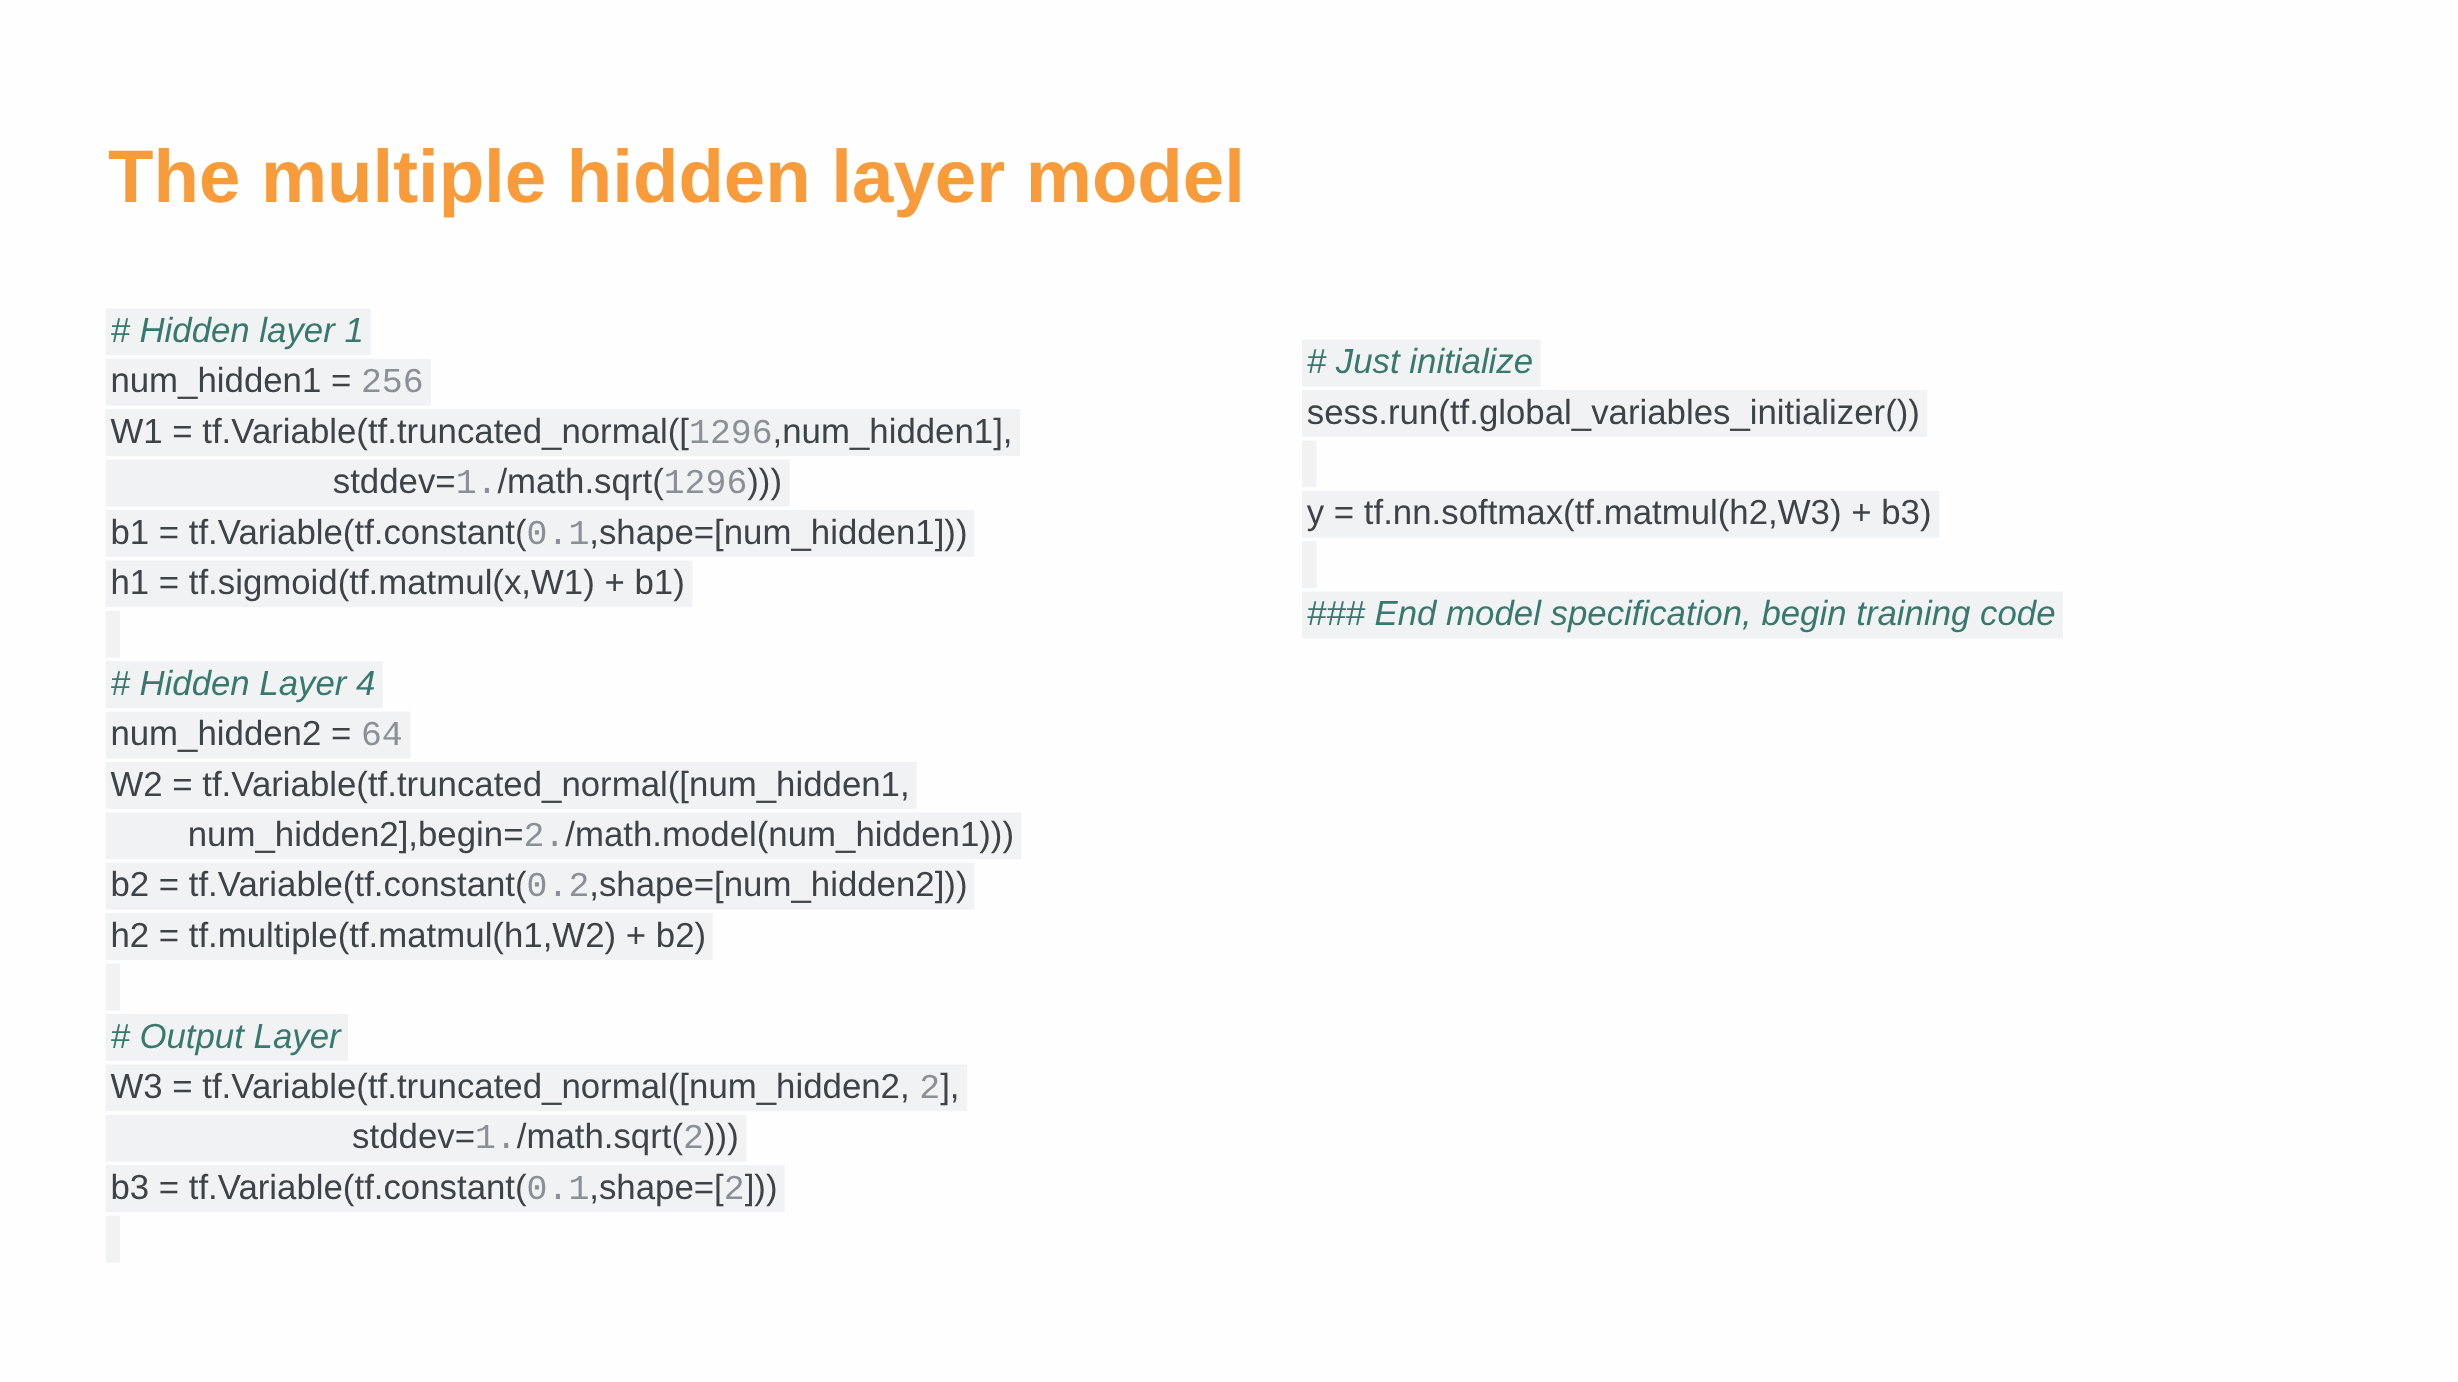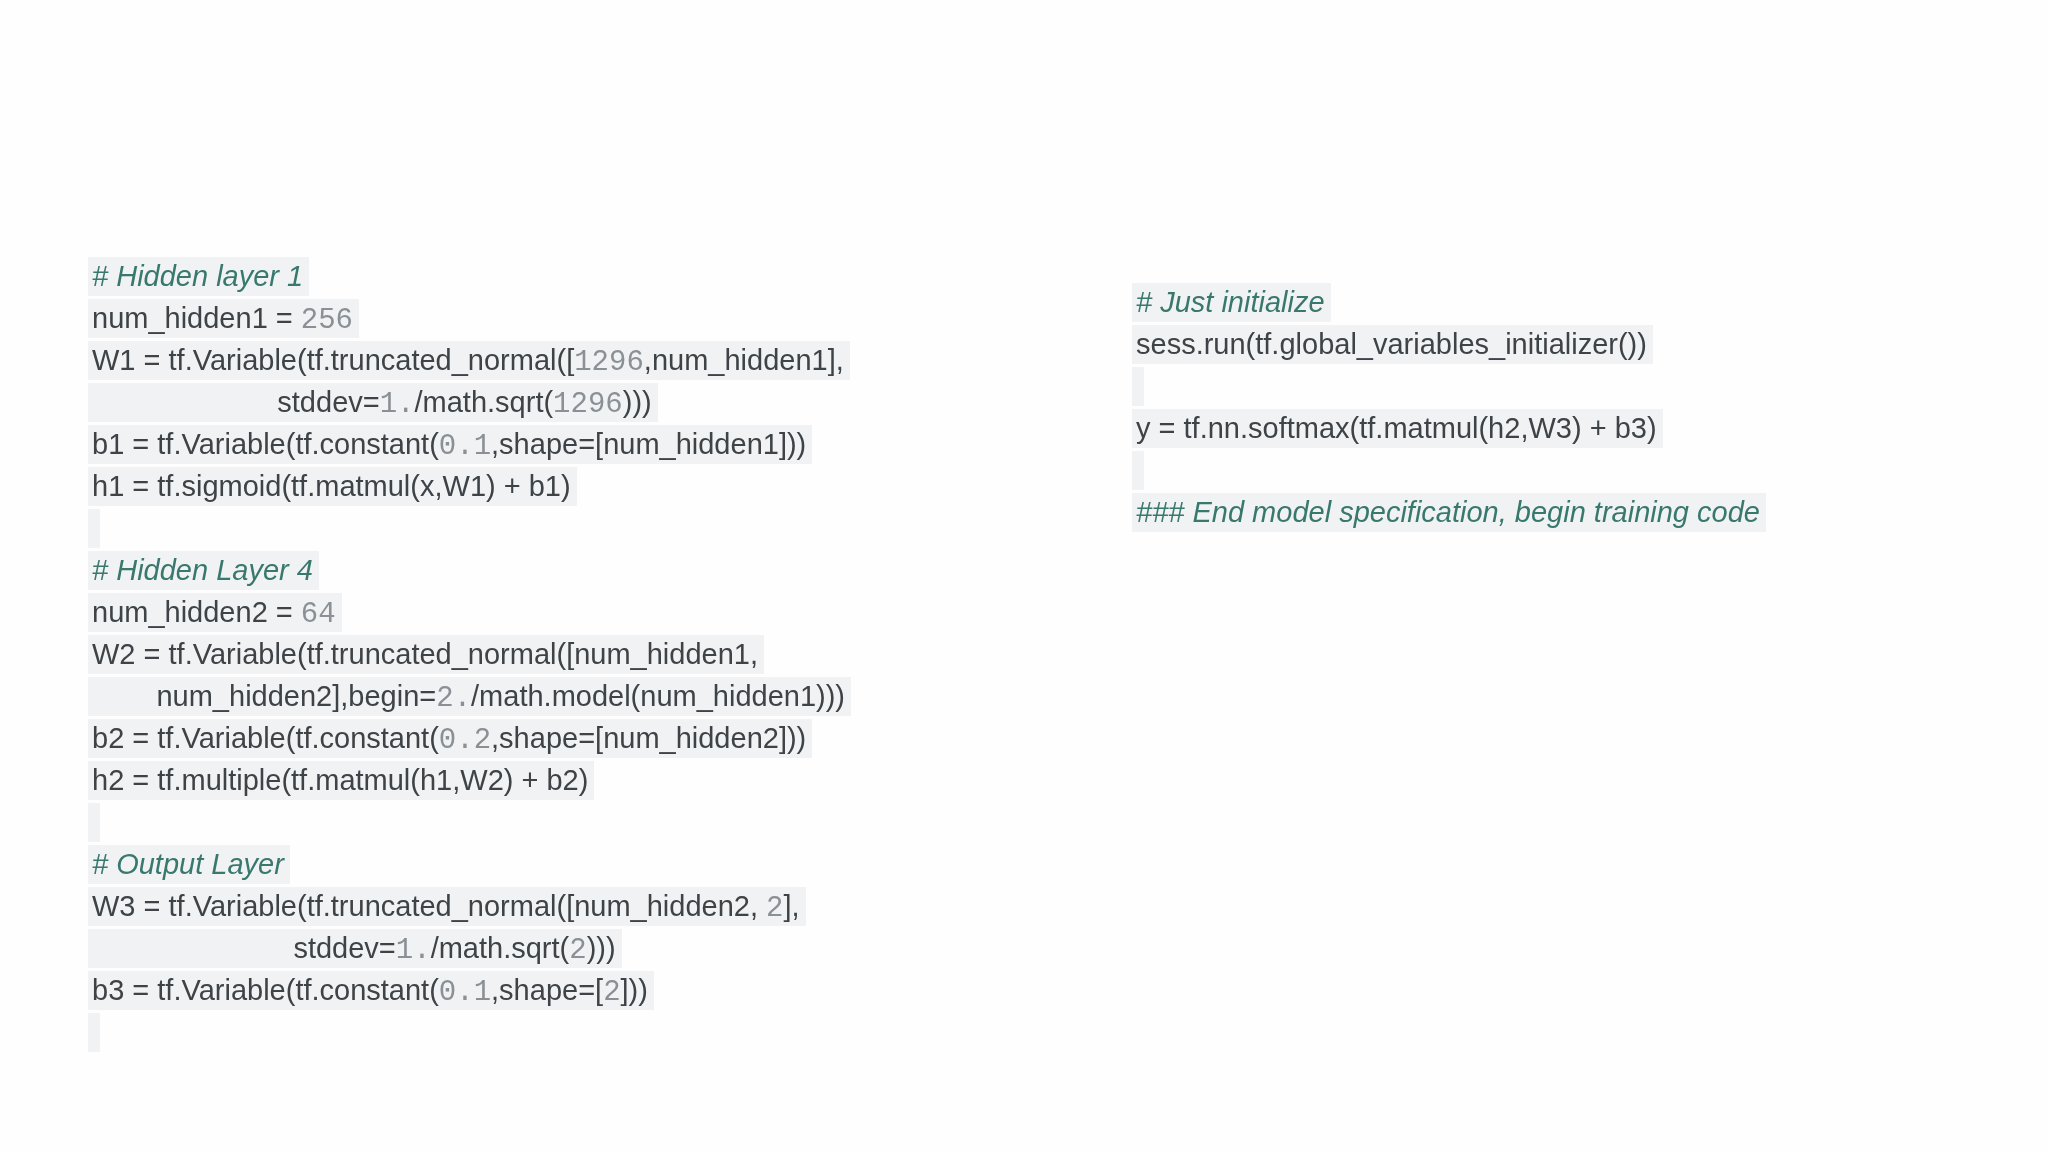--- a/index.html
+++ b/index.html
@@ -25,41 +25,42 @@
     color: var(--title-orange, #F89C3B);
     white-space: nowrap;
   }
   .code-col {
     position: absolute;
     font-size: 29px;
     line-height: 42px;
     color: var(--code-dark, #3E4347);
   }
   .col-left  { left: 88px;  top: 255px; }
-  .col-right { left: 1085px; top: 281px; margin-left: 47px; }
+  .col-right { left: 1085px; top: 281px; }
   .line {
     height: 42px;
     white-space: pre;
   }
   .line .bg {
     background: var(--line-highlight, #F1F2F4);
     padding: 3px 6px 4px 4px;
     white-space: pre;
   }
   .line .bg.blank {
     padding: 3px 2px 4px 2px;
   }
   .tok-code    { color: var(--code-dark, #3E4347); }
   .tok-number  { color: var(--number-gray, #8A9095); font-family: Liberation Mono, monospace; }
   .tok-comment { color: var(--comment-teal, #38786D); font-style: italic; }
 </style>
 </head>
 <body>
 
 <div class="slide">
+  <div class="title">The multiple hidden layer model</div>
 
   <div class="code-col col-left">
       <div class="line"><span class="bg"><span class="tok-comment"># Hidden layer 1</span></span></div>
       <div class="line"><span class="bg"><span class="tok-code">num_hidden1 = </span><span class="tok-number">256</span></span></div>
       <div class="line"><span class="bg"><span class="tok-code">W1 = tf.Variable(tf.truncated_normal([</span><span class="tok-number">1296</span><span class="tok-code">,num_hidden1],</span></span></div>
       <div class="line"><span class="bg"><span class="tok-code">                       stddev=</span><span class="tok-number">1.</span><span class="tok-code">/math.sqrt(</span><span class="tok-number">1296</span><span class="tok-code">)))</span></span></div>
       <div class="line"><span class="bg"><span class="tok-code">b1 = tf.Variable(tf.constant(</span><span class="tok-number">0.1</span><span class="tok-code">,shape=[num_hidden1]))</span></span></div>
       <div class="line"><span class="bg"><span class="tok-code">h1 = tf.sigmoid(tf.matmul(x,W1) + b1)</span></span></div>
       <div class="line"><span class="bg blank"> </span></div>
       <div class="line"><span class="bg"><span class="tok-comment"># Hidden Layer 4</span></span></div>

